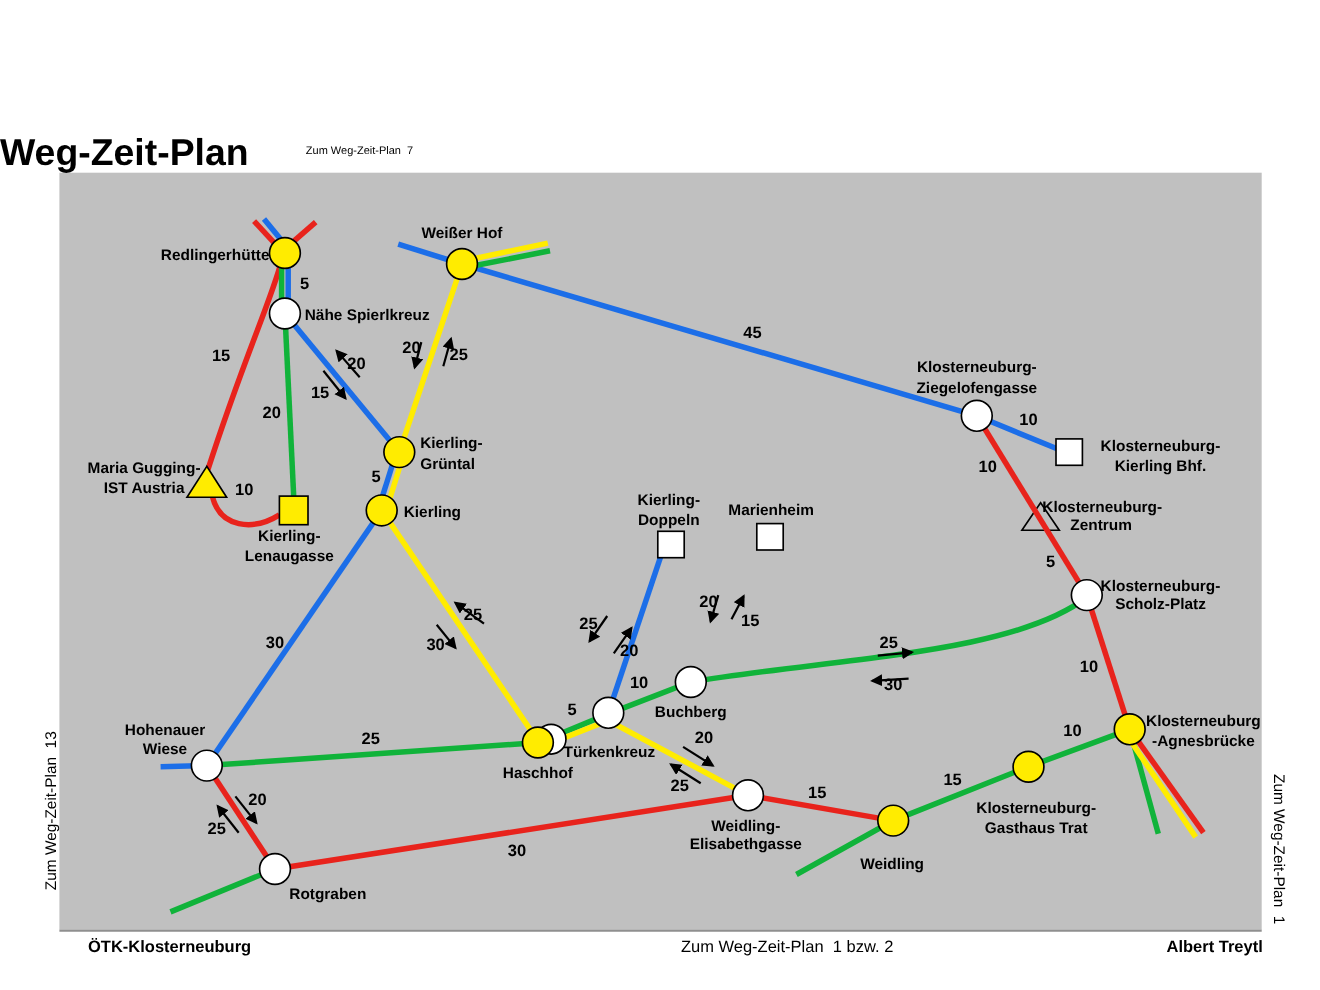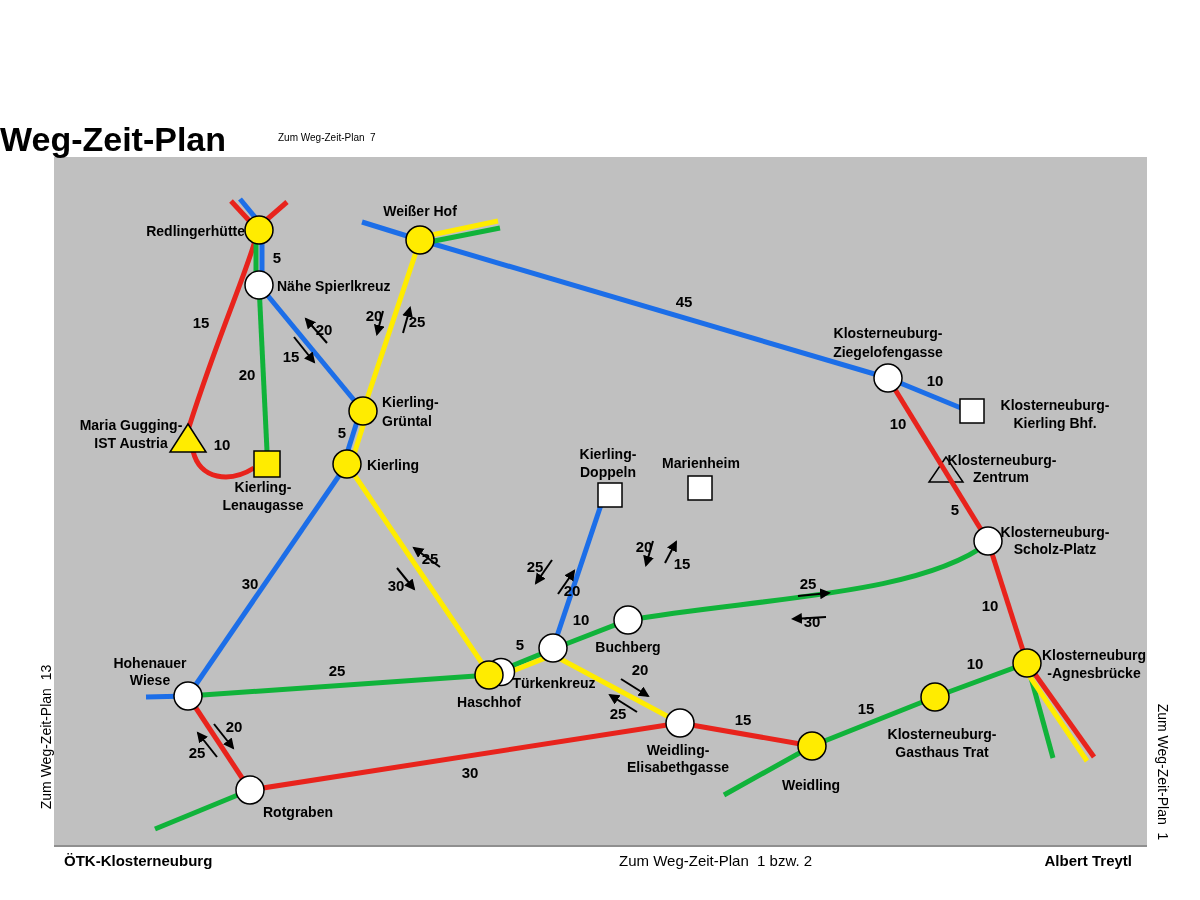--- a/index.html
+++ b/index.html
@@ -5,23 +5,23 @@
   html,body{margin:0;padding:0;background:#ffffff;}
   .page{position:relative;width:1200px;height:900px;background:#ffffff;
         font-family:"Liberation Sans",sans-serif;color:#000;overflow:hidden;}
   .title{position:absolute;top:44px;left:0;width:100%;
          font-weight:bold;font-size:34px;line-height:38px;white-space:pre;}
   .ref-top{position:absolute;left:242px;top:132px;font-size:10px;white-space:pre;margin-left:36px;}
   .ref-left{position:absolute;left:46px;top:737px;font-size:14px;white-space:pre;
             transform:translate(-50%,-50%) rotate(-90deg);}
   .ref-right{position:absolute;left:1163px;top:772px;font-size:14px;white-space:pre;
              transform:translate(-50%,-50%) rotate(90deg);}
-  .footer-left{position:absolute;left:64px;top:852px;font-weight:bold;font-size:15px;}
+  .footer-left{position:absolute;left:80px;top:852px;font-weight:bold;font-size:15px;}
   .footer-center{position:absolute;left:575px;top:852px;font-size:15px;white-space:pre;margin-left:44px;}
-  .footer-right{position:absolute;right:68px;top:852px;font-weight:bold;font-size:15px;}
+  .footer-right{position:absolute;right:52px;top:852px;font-weight:bold;font-size:15px;}
   svg text{font-family:"Liberation Sans",sans-serif;font-weight:bold;}
   .nlabel{font-size:14px;fill:#000;}
   .tlabel{font-size:15px;fill:#000;}
 </style>
 </head>
 <body>
 
 <div class="page">
 
   <div class="title">

